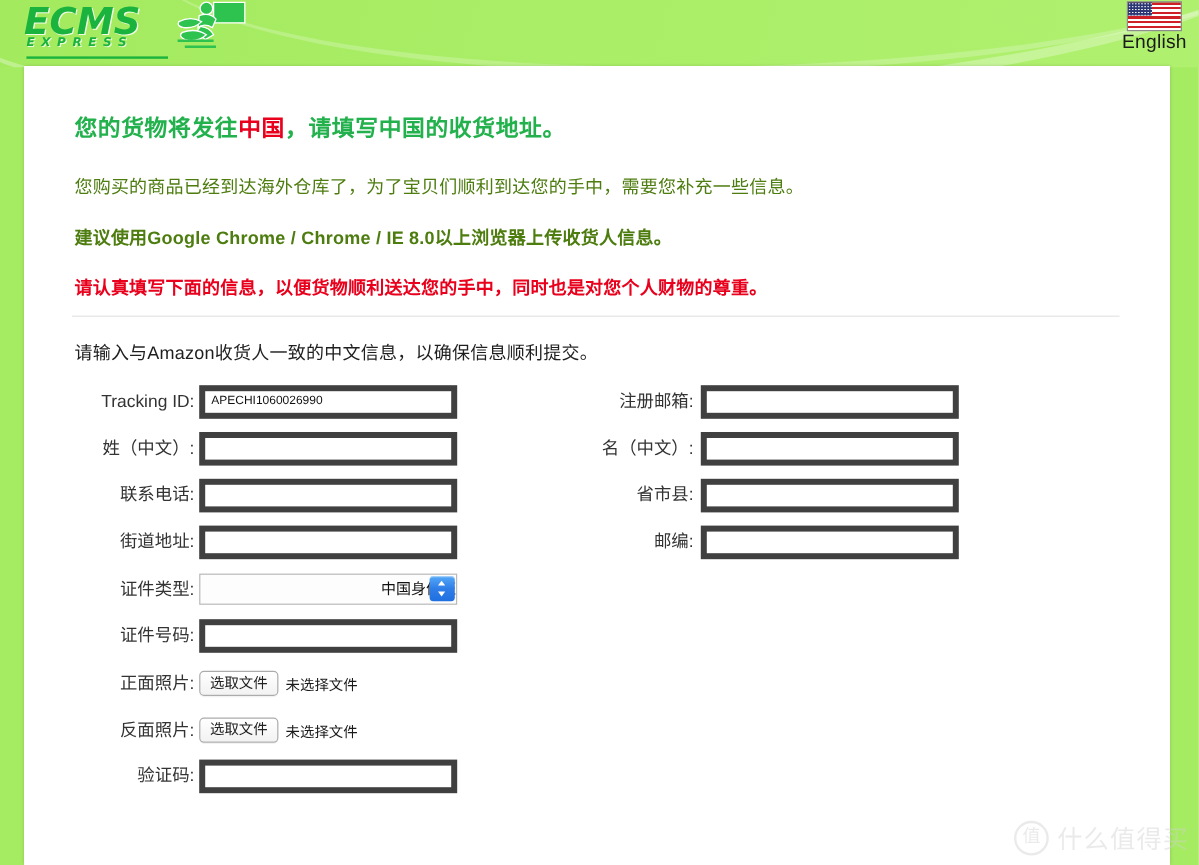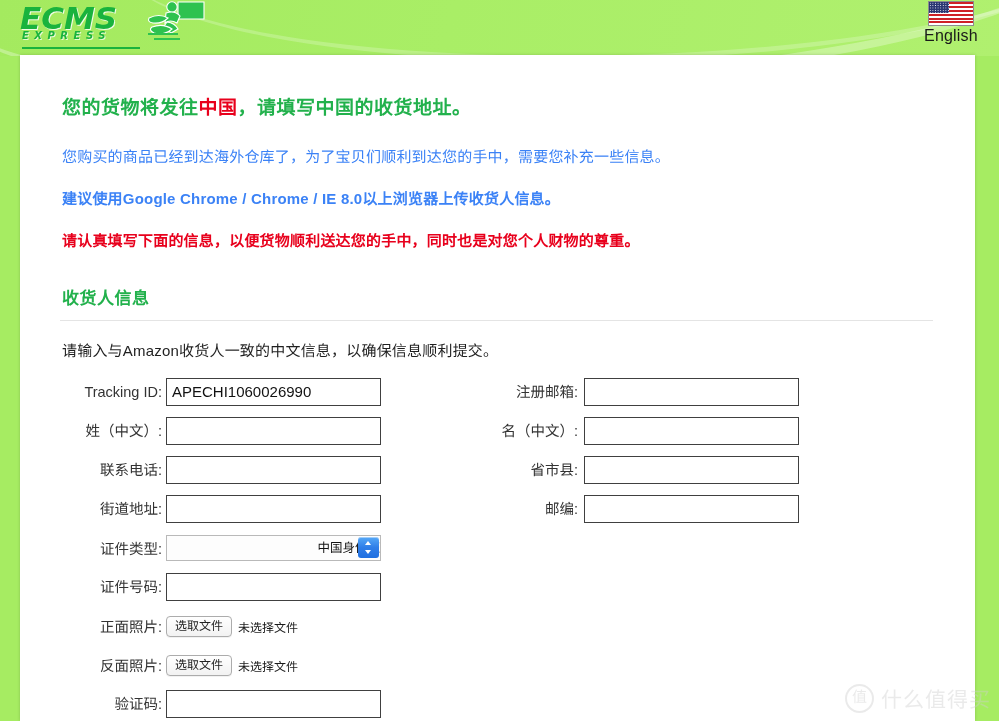--- a/index.html
+++ b/index.html
@@ -94,21 +94,21 @@
     position: absolute;
     left: 112px;
     top: -2px;
     width: 88px;
     height: 50px;
   }
 
   
   .lang {
     position: absolute;
-    right: 12px;
+    right: 1px;
     top: 1px;
     width: 72px;
     text-align: center;
     cursor: pointer;
   }
   .flag {
     width: 46px;
     height: 25px;
     margin: 0 auto;
     position: relative;
@@ -163,21 +163,21 @@
     color: #22b14c;
     margin: 0;
     padding: 42px 0 0 20px;
     line-height: 1.2;
     letter-spacing: 0.5px;
   }
   .title .hl { color: #e8001c; }
 
   .para {
     font-size: 15px;
-    color: #3b82f6;
+    color: #4d7c0f;
     padding: 0 0 0 20px;
     line-height: 1.4;
     letter-spacing: 0.2px;
   }
   .p1 { margin: 26px 0 0 0; }
   .p2 { margin: 21px 0 0 0; font-weight: bold; }
   .p3 { margin: 21px 0 12px 0; font-weight: bold; color: #e8001c; }
 
   .section-title {
     font-size: 17px;
@@ -224,24 +224,24 @@
   .fld {
     position: absolute;
     top: 0;
     height: 28px;
     box-sizing: border-box;
   }
   input.txt {
     width: 215px;
     height: 28px;
     box-sizing: border-box;
-    border: 1px solid #404040;
+    border: 5px solid #404040;
     background: #ffffff;
     font-family: "Liberation Sans", sans-serif;
-    font-size: 15px;
+    font-size: 10px;
     color: #111111;
     padding: 0 5px;
     outline: none;
     border-radius: 0;
   }
 
   
   .select-wrap {
     position: relative;
     width: 215px;
@@ -386,21 +386,20 @@
   <div class="card-inner">
 
     <h1 class="title">
       <span>您的货物将发往</span><span class="hl">中国</span><span>，请填写中国的收货地址。</span>
     </h1>
 
     <p class="para p1">您购买的商品已经到达海外仓库了，为了宝贝们顺利到达您的手中，需要您补充一些信息。</p>
     <p class="para p2">建议使用Google Chrome / Chrome / IE 8.0以上浏览器上传收货人信息。</p>
     <p class="para p3">请认真填写下面的信息，以便货物顺利送达您的手中，同时也是对您个人财物的尊重。</p>
 
-    <h2 class="section-title">收货人信息</h2>
     <div class="divider"></div>
     <p class="p4">请输入与Amazon收货人一致的中文信息，以确保信息顺利提交。</p>
 
     <div class="form">
 
       <div class="row" style="left:-60px; top:0; width:180px;">
         <span class="lbl">Tracking ID:</span>
       </div>
       <div class="fld" style="left:124px; top:0;">
         <input class="txt" type="text" value="APECHI1060026990" style="">

